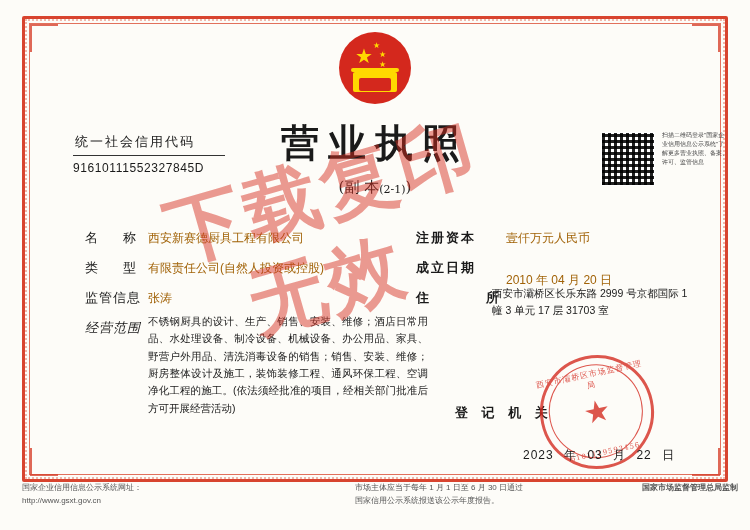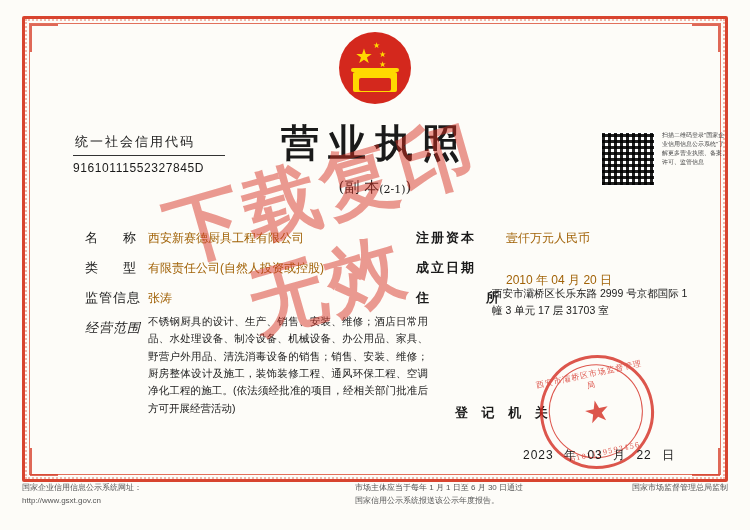--- a/index.html
+++ b/index.html
@@ -302,21 +302,21 @@
     position: absolute;
     left: 0; right: 0;
     bottom: 8px;
     height: 40px;
     font-size: 8px;
     color: #555;
     line-height: 1.6;
   }
   .footer .f-left  { position: absolute; left: 22px;  top: 0; }
   .footer .f-mid   { position: absolute; left: 355px; top: 0; }
-  .footer .f-right { position: absolute; right: 22px; top: 0; text-align: left; }
+  .footer .f-right { position: absolute; right: 12px; top: 0; text-align: left; font-weight: bold; }
 </style>
 </head>
 <body>
 
 <div class="page">
 
   <div class="border-outer"></div>
   <div class="border-guilloche"></div>
   <div class="border-inner"></div>
   <div class="corner tl"></div>

